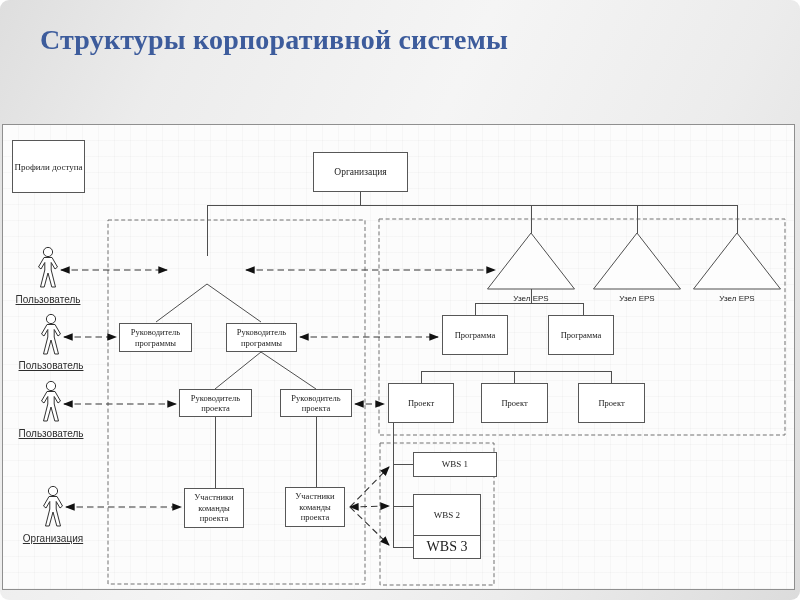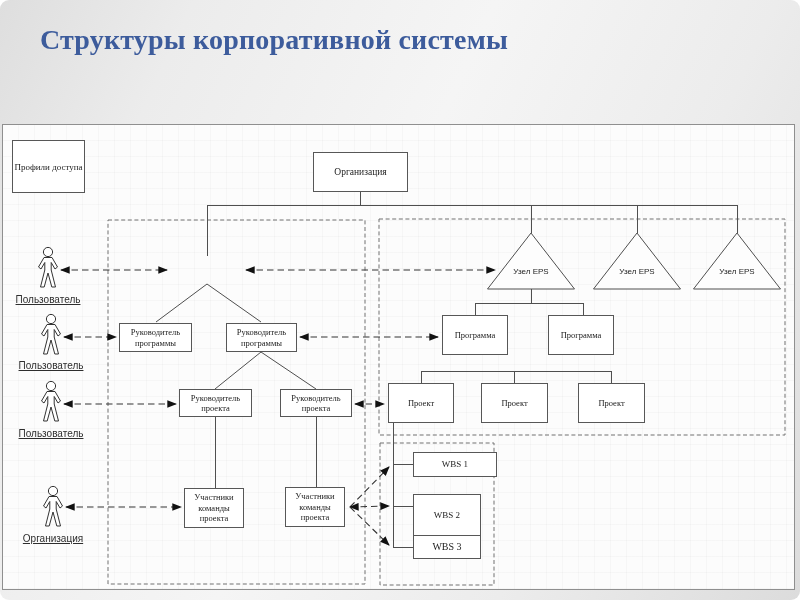--- a/index.html
+++ b/index.html
@@ -12,21 +12,21 @@
   .panel{position:absolute;left:2px;top:124px;width:793px;height:466px;
     background-color:#fcfcfc;border:1px solid #8f8f8f;box-sizing:border-box;
     background-image:
       repeating-linear-gradient(to right,transparent 0 15px,rgba(0,0,0,.025) 15px 16px),
       repeating-linear-gradient(to bottom,transparent 0 15px,rgba(0,0,0,.025) 15px 16px);}
   svg.overlay{position:absolute;left:0;top:0;width:800px;height:600px;}
   .box{position:absolute;box-sizing:border-box;background:#fff;border:1px solid #575757;
     display:flex;align-items:center;justify-content:center;text-align:center;
     font-size:8.5px;line-height:10.5px;color:#1c1c1c;padding:1px;font-family:Liberation Serif, serif;}
   .lbl{position:absolute;text-align:center;font-size:10px;line-height:10px;color:#2e2e2e;text-decoration:underline;}
-  .eps-lbl{position:absolute;text-align:center;font-size:8px;color:#1c1c1c;width:60px;}
+  .eps-lbl{position:absolute;text-align:center;font-size:8px;color:#1c1c1c;width:60px;margin-top:27px;}
 </style>
 </head>
 <body>
 
 <div class="slide">
 
   <div class="title">
     <div>Структуры корпоративной системы</div>
   </div>
 
@@ -99,21 +99,21 @@
 
   <div class="box" style="left:442px;top:315px;width:66px;height:40px;">Программа</div>
   <div class="box" style="left:548px;top:315px;width:66px;height:40px;">Программа</div>
 
   <div class="box" style="left:388px;top:383px;width:66px;height:40px;">Проект</div>
   <div class="box" style="left:481px;top:383px;width:67px;height:40px;">Проект</div>
   <div class="box" style="left:578px;top:383px;width:67px;height:40px;">Проект</div>
 
   <div class="box" style="left:413px;top:452px;width:84px;height:25px;font-size:9px;">WBS 1</div>
   <div class="box" style="left:413px;top:494px;width:68px;height:43px;font-size:9px;">WBS 2</div>
-  <div class="box" style="left:413px;top:535px;width:68px;height:24px;font-size:10px;">WBS 3</div>
+  <div class="box" style="left:413px;top:535px;width:68px;height:24px;font-size:14px;">WBS 3</div>
 
   <div class="eps-lbl" style="left:501px;top:267px;">Узел EPS</div>
   <div class="eps-lbl" style="left:607px;top:267px;">Узел EPS</div>
   <div class="eps-lbl" style="left:707px;top:267px;">Узел EPS</div>
 
   <div class="lbl" style="left:6px;top:295px;width:84px;">Пользователь</div>
   <div class="lbl" style="left:11px;top:361px;width:80px;">Пользователь</div>
   <div class="lbl" style="left:11px;top:429px;width:80px;">Пользователь</div>
   <div class="lbl" style="left:13px;top:534px;width:80px;">Организация</div>
 

